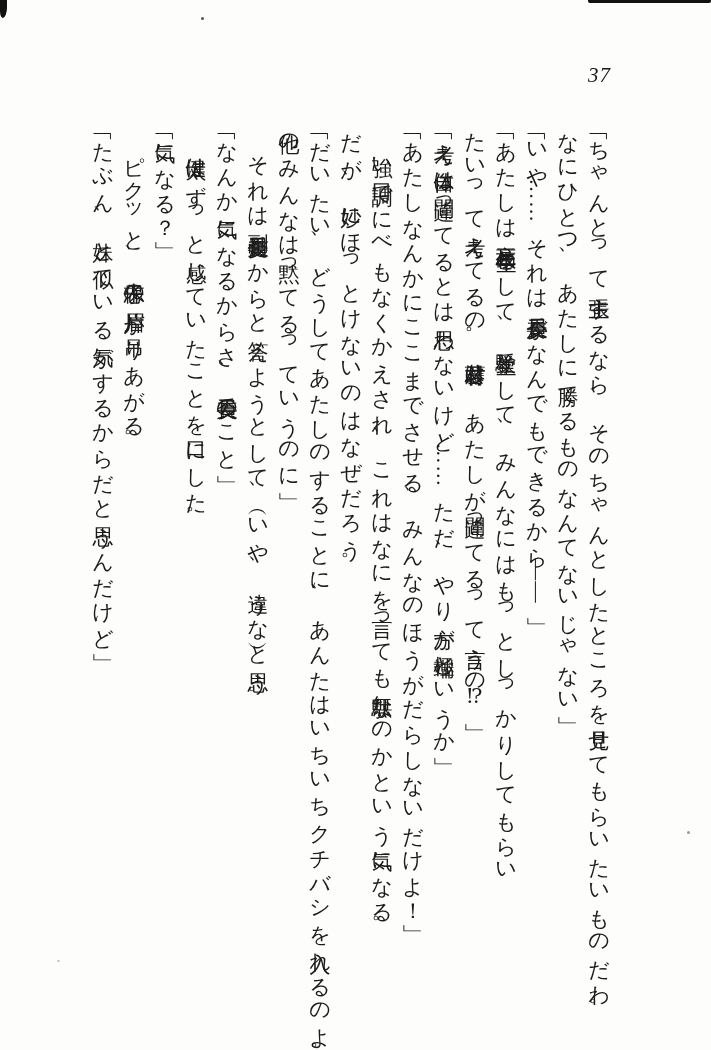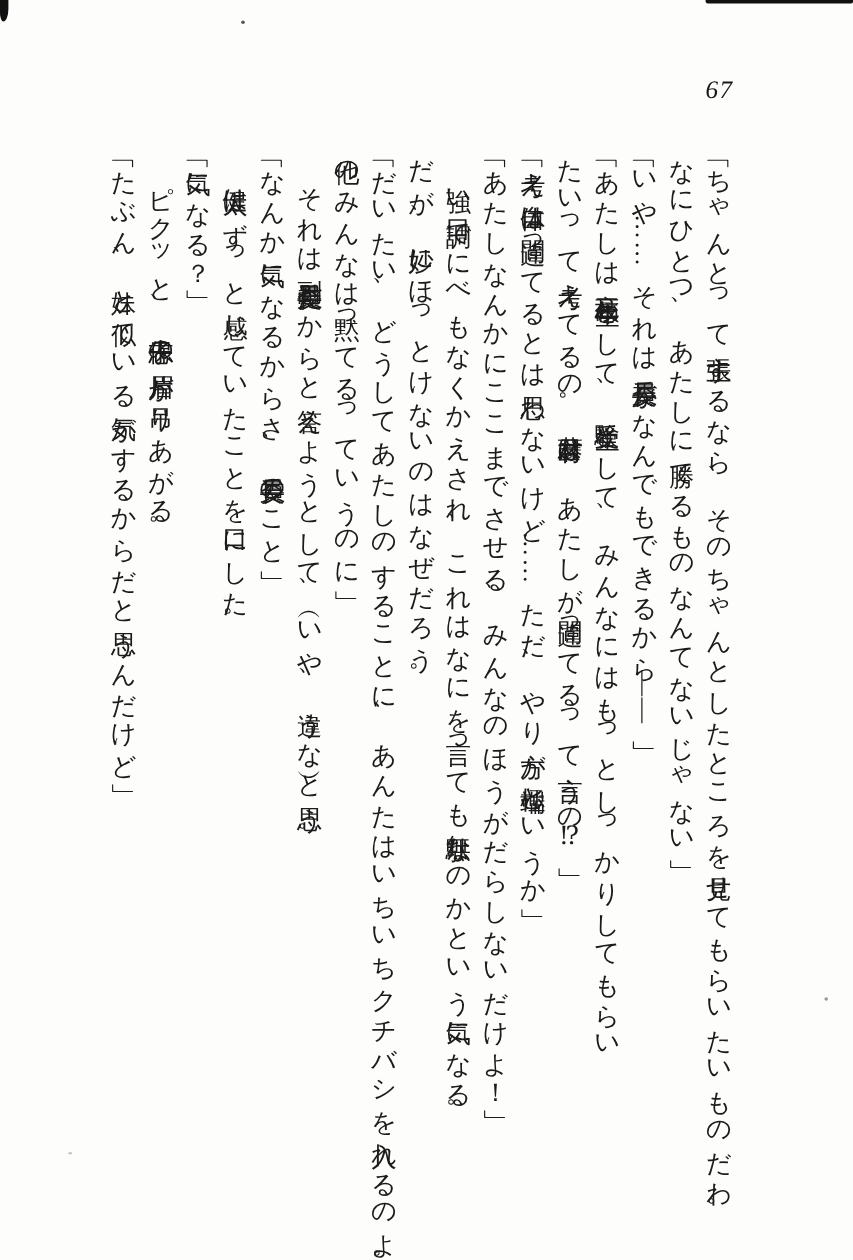--- a/index.html
+++ b/index.html
@@ -84,21 +84,21 @@
 <body>
 
 <div class="page">
 
   <div class="artifact artifact-top-left"></div>
   <div class="artifact artifact-top-right"></div>
   <div class="artifact speck-1"></div>
   <div class="artifact speck-2"></div>
   <div class="artifact speck-3"></div>
 
-  <div class="page-number">67</div>
+  <div class="page-number">37</div>
 
   <div class="text-block">
     <p class="line line-bracket">「ちゃんとって主張するなら、そのちゃんとしたところを見せてもらいたいものだわ。</p>
     <p class="line line-cont">なにひとつ、あたしに勝てるものなんてないじゃない」</p>
     <p class="line line-bracket">「いや……それは委員長がなんでもできるから――」</p>
     <p class="line line-bracket">「あたしは高校三年生として、受験生として、みんなにはもっとしっかりしてもらい</p>
     <p class="line line-cont">たいって考えてるの。藤村君は、あたしが間違ってるって言うの⁉」</p>
     <p class="line line-bracket">「考え自体は間違ってるとは思わないけど……ただ、やり方が極端というか」</p>
     <p class="line line-bracket">「あたしなんかにここまでさせる、みんなのほうがだらしないだけよ！」</p>
     <p class="line line-para">強い口調でにべもなくかえされ、これはなにを言っても無駄なのかという気になる。</p>

